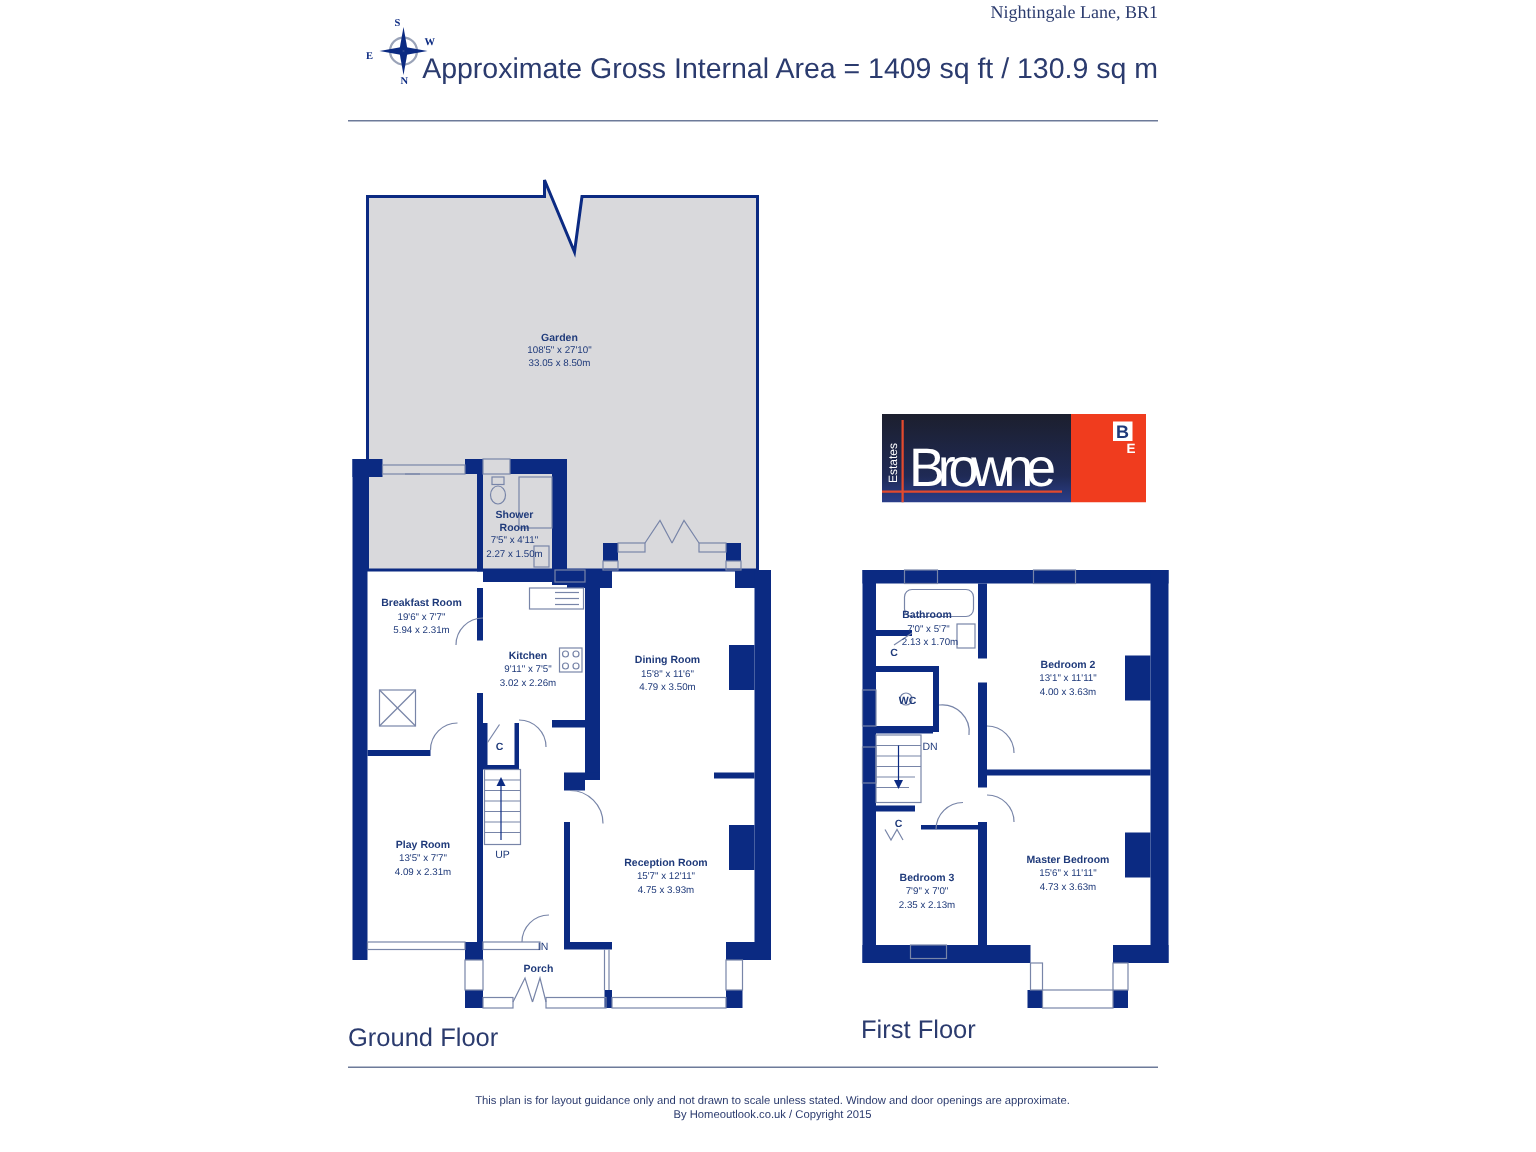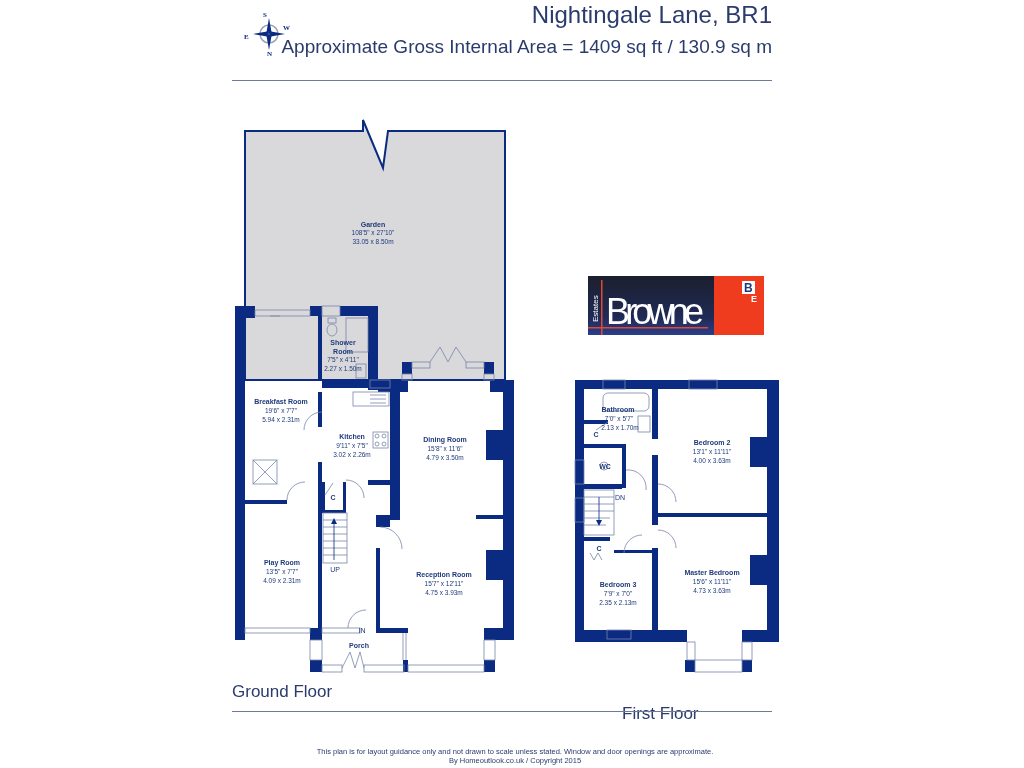--- a/index.html
+++ b/index.html
@@ -1,22 +1,22 @@
 <!DOCTYPE html>
 <html><head>
   <meta charset="utf-8">
   <style>
     html, body { margin:0; padding:0; background:#ffffff; }
     body { width:1024px; height:768px; position:relative; overflow:hidden; font-family:"Liberation Sans", sans-serif; }
-    .title { position:absolute; right:252px; top:1px; font-size:24px; color:#2b3b6e; }
+    .title { position:absolute; right:252px; top:1px; font-size:12px; color:#2b3b6e;font-family:Liberation Serif, serif; }
     .subtitle { position:absolute; right:252px; top:36px; font-size:19px; color:#2b3b6e; }
     .rule { position:absolute; left:232px; width:540px; height:1px; background:#6d7a99; }
     .compass { position:absolute; left:243px; top:8px; width:52px; height:52px; }
     .floor-label { position:absolute; font-size:17px; color:#2b3b6e; }
-    .disclaimer { position:absolute; left:300px; top:747px; width:430px; text-align:center; font-size:7.5px; line-height:9px; color:#2b3b6e; }
+    .disclaimer { position:absolute; left:300px; top:729px; width:430px; text-align:center; font-size:7.5px; line-height:9px; color:#2b3b6e; }
     .disclaimer div { white-space:nowrap; }
     svg.plan { position:absolute; left:0; top:0; }
     .rname { font-family:"Liberation Sans", sans-serif; font-weight:bold; font-size:7px; fill:#1f3a7a; text-anchor:middle; }
     .rdim { font-family:"Liberation Sans", sans-serif; font-size:6.5px; fill:#1f3a7a; text-anchor:middle; }
     .small { font-family:"Liberation Sans", sans-serif; font-size:7px; fill:#1f3a7a; text-anchor:middle; }
     .logo { position:absolute; left:588px; top:276px; width:176px; height:59px; }
   </style>
 </head>
 <body>
 
@@ -288,20 +288,20 @@
   <rect x="13" y="4" width="1.5" height="55" fill="#e24a2e"></rect>
   <rect x="0" y="51" width="120" height="1.5" fill="#e24a2e"></rect>
   <text x="10" y="46" font-family="Liberation Sans, sans-serif" font-size="8" fill="#ffffff" transform="rotate(-90 10 46)">Estates</text>
   <text x="18" y="48" font-family="Liberation Sans, sans-serif" font-size="36" fill="#ffffff" textLength="98">Browne</text>
   <rect x="154" y="5" width="13" height="13" fill="#ffffff"></rect>
   <text x="156" y="16" font-family="Liberation Sans, sans-serif" font-weight="bold" font-size="12" fill="#1f3a7a">B</text>
   <text x="163" y="26" font-family="Liberation Sans, sans-serif" font-weight="bold" font-size="9" fill="#ffffff">E</text>
 </svg>
 
 <div class="floor-label" style="left:232px; top:682px;">Ground Floor</div>
-<div class="floor-label" style="left:574px; top:704px;margin-left:48px;">First Floor</div>
+<div class="floor-label" style="left:574px; top:677px;">First Floor</div>
 
 <div class="rule" style="top:711px;"></div>
 
 <div class="disclaimer">
   <div>This plan is for layout guidance only and not drawn to scale unless stated. Window and door openings are approximate.</div>
   <div>By Homeoutlook.co.uk / Copyright 2015</div>
 </div>
 
 </body></html>

